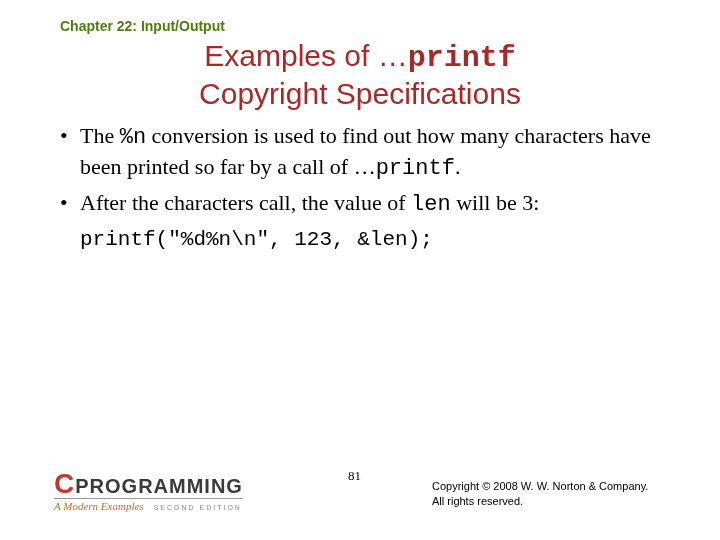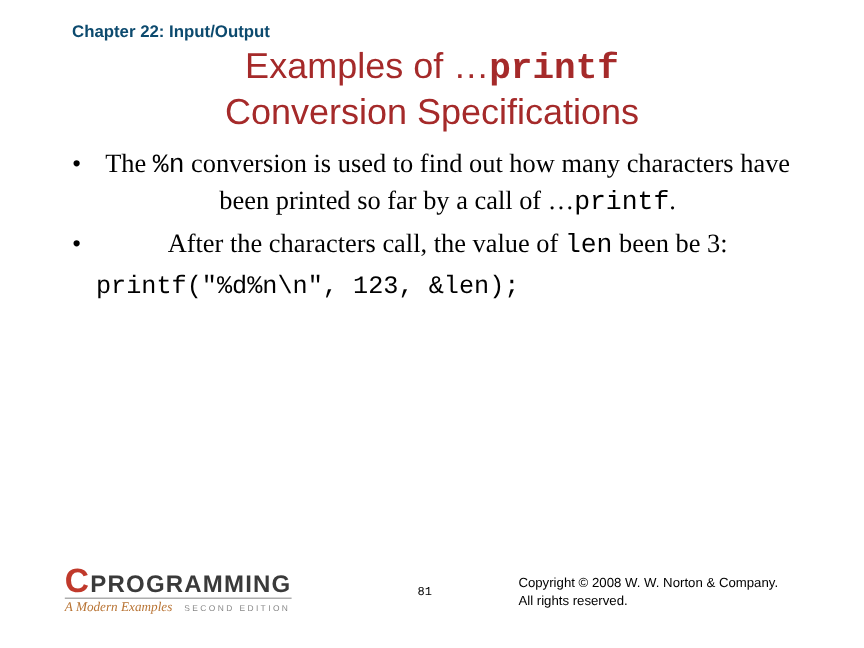--- a/index.html
+++ b/index.html
@@ -12,21 +12,21 @@
     position: relative;
     overflow: hidden;
   }
   .chapter {
     position: absolute;
     top: 18px;
     left: 60px;
     font-family: Arial, Helvetica, sans-serif;
     font-weight: bold;
     font-size: 14px;
-    color: #0c4a6e;
+    color: #4d7c0f;
   }
   .title {
     position: absolute;
     top: 38px;
     left: 0;
     width: 720px;
     text-align: center;
     font-family: Arial, Helvetica, sans-serif;
     font-size: 30px;
     color: #a52a2a;
@@ -50,21 +50,20 @@
   }
   ul {
     margin: 0;
     padding: 0;
     list-style: none;
   }
   li {
     position: relative;
     padding-left: 24px;
     margin-bottom: 6px;
-    text-align: center;
   }
   li::before {
     content: "•";
     position: absolute;
     left: 4px;
     top: 0;
     font-size: 22px;
   }
   .mono {
     font-family: "Courier New", Courier, monospace;
@@ -122,23 +121,23 @@
     font-family: Arial, sans-serif;
     font-style: normal;
     font-size: 7px;
     letter-spacing: 2px;
     color: #888;
     margin-left: 10px;
   }
   .page-num {
     position: absolute;
     left: 348px;
-    bottom: 12px;
-    font-family: Liberation Mono, monospace;
-    font-size: 10px;
+    bottom: 28px;
+    font-family: Liberation Serif, serif;
+    font-size: 13px;
     color: #000;
   }
   .copyright {
     position: absolute;
     left: 432px;
     bottom: 4px;
     font-family: Arial, sans-serif;
     font-size: 11px;
     color: #000;
     line-height: 1.3;
@@ -146,30 +145,30 @@
 </style>
 </head>
 <body>
 
 <div class="chapter">Chapter 22: Input/Output</div>
 
 <div class="title">
   <span class="title-line">
     <span>Examples of </span><span>…</span><span class="code">printf</span>
   </span>
-  <span class="title-line">Conversion Specifications</span>
+  <span class="title-line">Copyright Specifications</span>
 </div>
 
 <div class="content">
   <ul>
     <li>
       <span>The </span><span class="mono">%n</span><span> conversion is used to find out how many characters have been printed so far by a call of </span><span>…</span><span class="mono">printf</span><span>.</span>
     </li>
     <li>
-      <span>After the characters call, the value of </span><span class="mono">len</span><span> been be 3:</span>
+      <span>After the characters call, the value of </span><span class="mono">len</span><span> will be 3:</span>
     </li>
   </ul>
   <div class="code-block">printf("%d%n\n", 123, &amp;len);</div>
 </div>
 
 <div class="footer">
   <div class="logo">
     <div class="logo-top">
       <span class="logo-c">C</span><span class="logo-prog">PROGRAMMING</span>
     </div>

